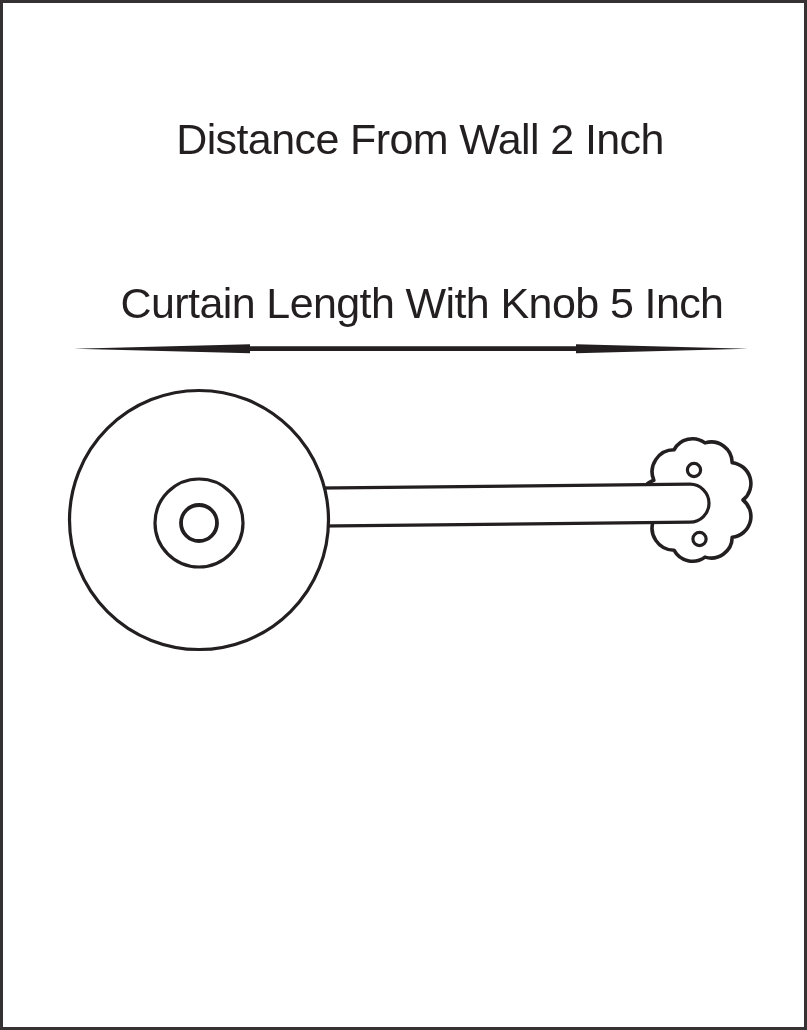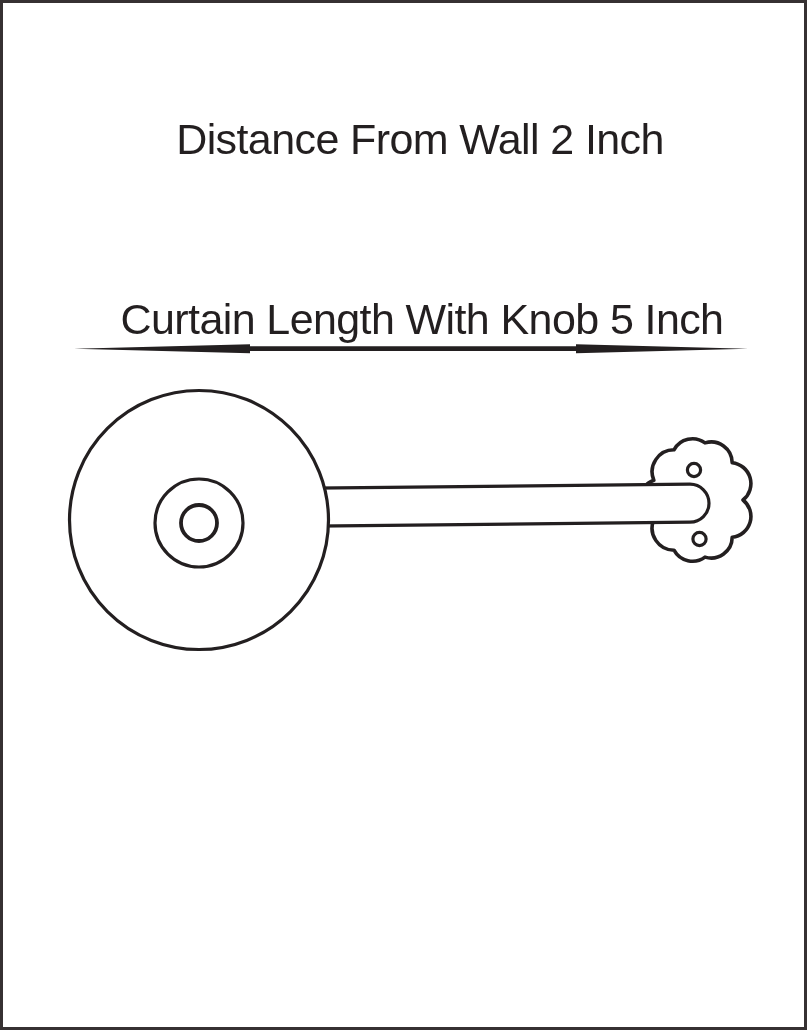--- a/index.html
+++ b/index.html
@@ -21,21 +21,21 @@
   .label{
     position:absolute;
     white-space:nowrap;
     font-size:43px;
     line-height:43px;
     letter-spacing:-0.6px;
     transform:translateX(-50%);
     color:var(--ink);
   }
   .title{left:417px;top:115px;}
-  .dim-label{left:419px;top:295px;}
+  .dim-label{left:419px;top:279px;}
   .diagram-svg{position:absolute;left:0;top:0;width:807px;height:1030px;}
 </style>
 </head>
 <body>
 
 <div class="page">
 
   <div class="label title">Distance From Wall 2 Inch</div>
 
   <div class="label dim-label">Curtain Length With Knob 5 Inch</div>

